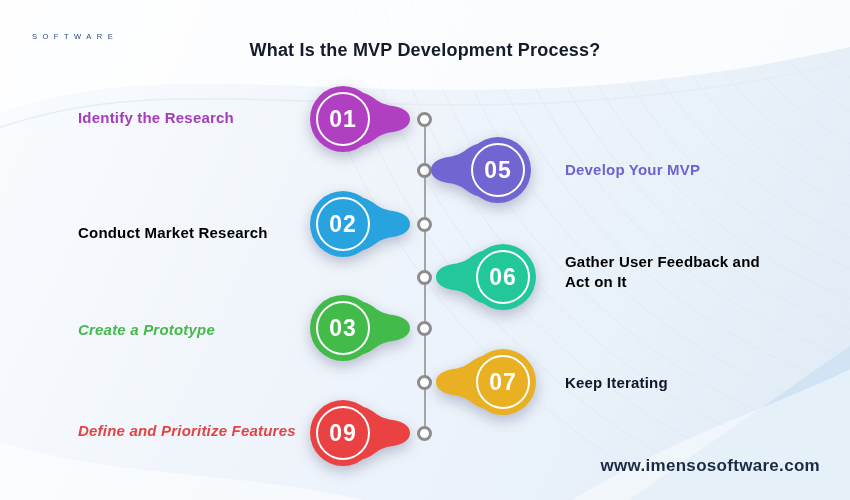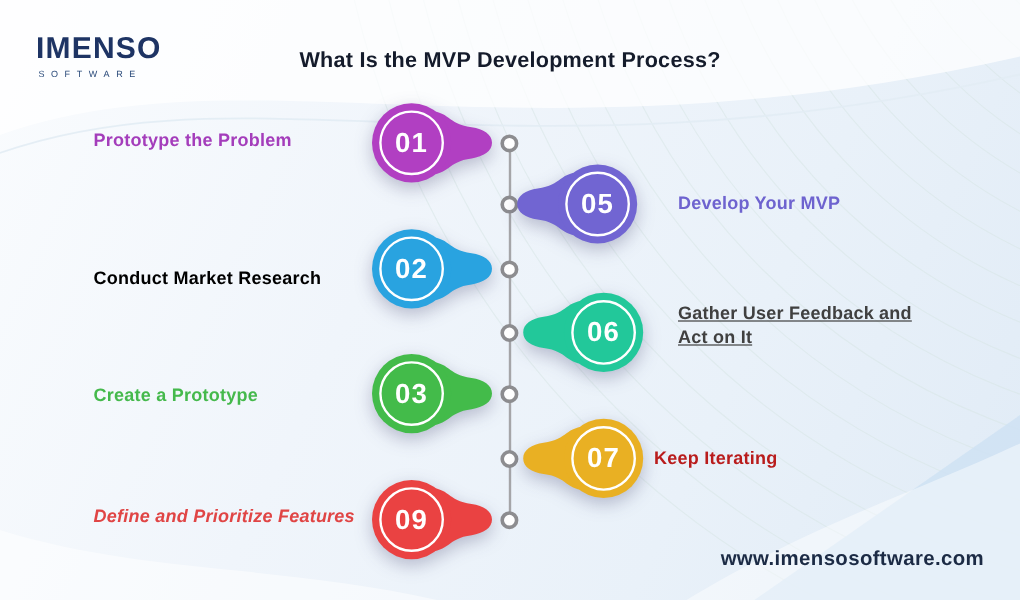--- a/index.html
+++ b/index.html
@@ -68,21 +68,20 @@
       <circle cx="1030" cy="-170" r="754"></circle>
     </g>
   <path d="M-20 120 C 200 30, 430 150, 880 40 L 880 -20 L -20 -20 Z" fill="#ffffff" opacity="0.75"></path>
   <path d="M-20 135 C 200 45, 430 165, 880 55" stroke="#e2ecf4" fill="none" stroke-width="1.5" opacity="0.9"></path>
   <path d="M600 520 L 880 325 L 880 520 Z" fill="#cfe2f3" opacity="0.85"></path>
   <path d="M540 520 C 680 430, 760 415, 880 355 L 880 520 Z" fill="#ffffff" opacity="0.45"></path>
   <path d="M-20 435 C 120 485, 260 465, 420 515 L -20 520 Z" fill="#ffffff" opacity="0.5"></path>
 </svg>
 
 <div class="brand">
-  <div class="brand-name">IMENSO</div>
   <div class="brand-sub">SOFTWARE</div>
 </div>
 
 <div class="title">What Is the MVP Development Process?</div>
 
 <div class="tl-line"></div>
 <div class="tl-dot" style="top:111.5px"></div>
 <div class="tl-dot" style="top:162.5px"></div>
 <div class="tl-dot" style="top:216.5px"></div>
 <div class="tl-dot" style="top:269.5px"></div>
@@ -141,21 +140,21 @@
 </div>
 <div class="badge right" style="left:423px;top:344px">
   <svg width="118" height="76" viewBox="0 0 118 76">
     <path d="M40 12 C 72 8, 64 22, 88 25 C 98 26.5, 105 31, 105 38 C 105 45, 98 49.5, 88 51 C 64 54, 72 68, 40 64 Z" fill="#e9b023"></path>
     <circle cx="38" cy="38" r="33" fill="#e9b023"></circle>
     <circle cx="38" cy="38" r="26" fill="none" stroke="#ffffff" stroke-width="2"></circle>
   </svg>
   <span class="num">07</span>
 </div>
 
-<div class="step-label left" style="left: 78px; top: 118px; color: rgb(164, 61, 187);">Prototype the Problem</div>
+<div class="step-label left" style="left: 78px; top: 118px; color: rgb(164, 61, 187);">Identify the Research</div>
 <div class="step-label left" style="left: 78px; top: 233px; color: #000000;">Conduct Market Research</div>
-<div class="step-label left" style="left: 78px; top: 330px; color: rgb(69, 185, 76);">Create a Prototype</div>
+<div class="step-label left" style="left: 78px; top: 330px; color: rgb(69, 185, 76); font-style: italic;">Create a Prototype</div>
 <div class="step-label left" style="left: 78px; top: 431px; color: rgb(224, 69, 69); font-style: italic;">Define and Prioritize Features</div>
 <div class="step-label right" style="left: 565px; top: 170px; color: rgb(110, 99, 207);">Develop Your MVP</div>
-<div class="step-label right" style="left: 565px; top: 272px; color: #404040; text-decoration: underline;">Gather User Feedback and Act on It</div>
-<div class="step-label right" style="left: 545px; top: 383px; color: #b91c1c;">Keep Iterating</div>
+<div class="step-label right" style="left: 565px; top: 272px; color: #000000;">Gather User Feedback and Act on It</div>
+<div class="step-label right" style="left: 565px; top: 383px; color: #0f172a;">Keep Iterating</div>
 
 <div class="website">www.imensosoftware.com</div>
 
 </body></html>

